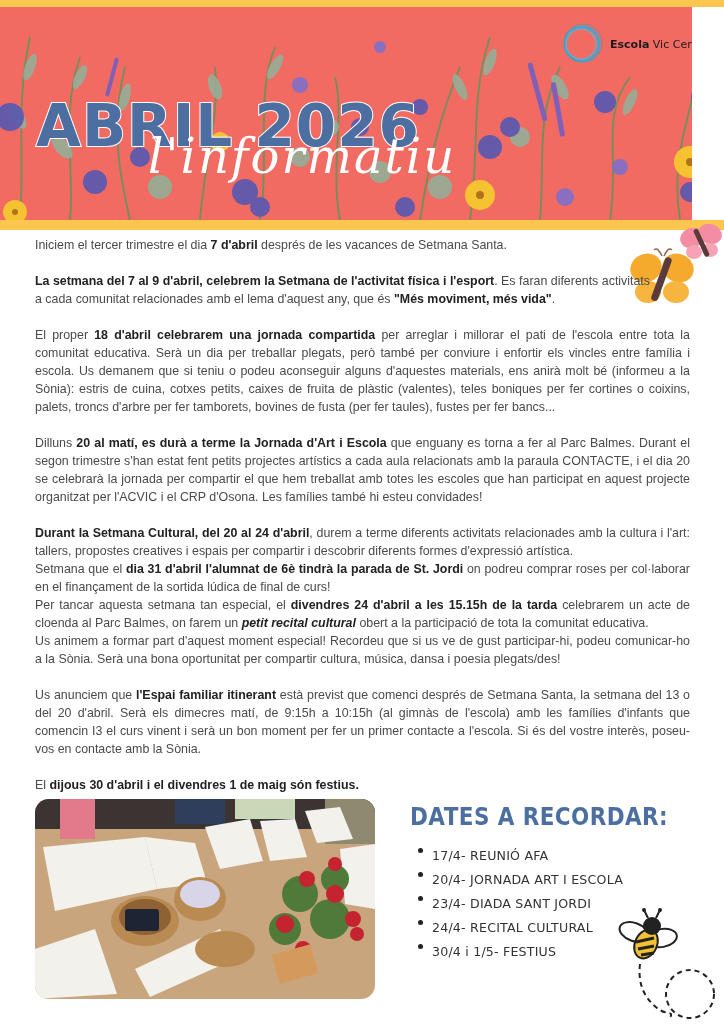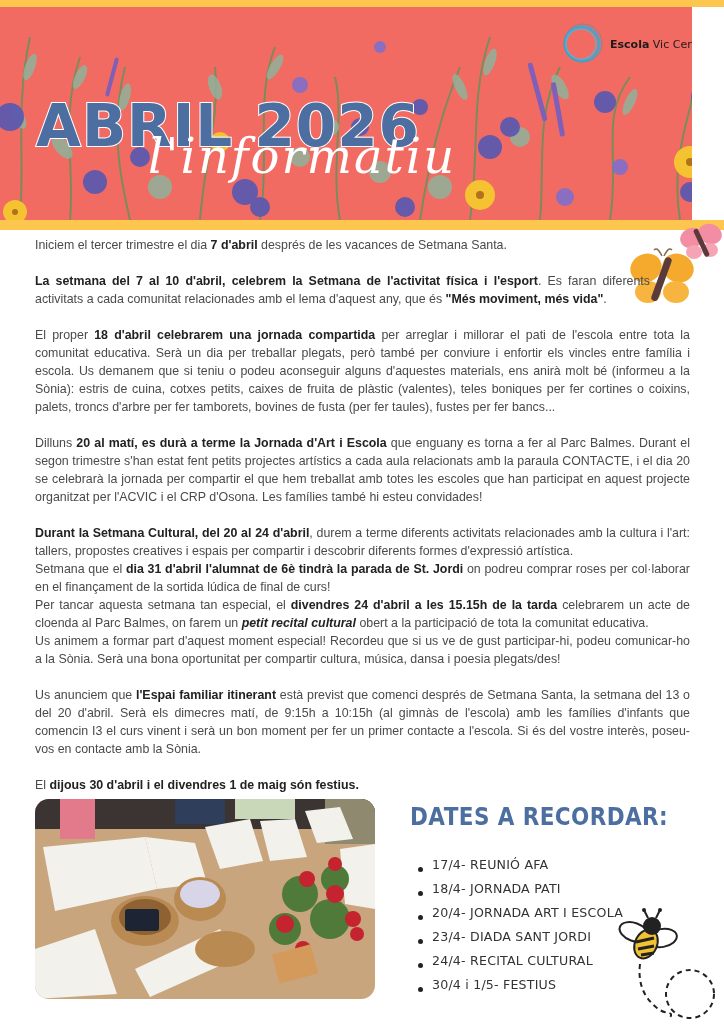--- a/index.html
+++ b/index.html
@@ -41,21 +41,21 @@
 
   
   .photo { position: absolute; left: 35px; top: 799px; width: 340px; height: 200px; border-radius: 14px; overflow: hidden; }
   .photo svg { display: block; }
 
   
   .dates-title { position: absolute; left: 410px; top: 802px;
     font-family: "DejaVu Sans", sans-serif; font-weight: 900; font-size: 25px; color: #4d6ea1;
     letter-spacing: 0.5px; transform: scaleX(0.86); transform-origin: left top; white-space: nowrap; }
   .dates-list { position: absolute; left: 418px; top: 848px; list-style: none; }
-  .dates-list li { display: flex; align-items: flex-end; height: 24px;
+  .dates-list li { display: flex; align-items: flex-start; height: 24px;
     font-family: "DejaVu Sans", sans-serif; font-size: 12.6px; color: #333; letter-spacing: 0.2px; }
   .dates-list li .bullet { width: 5px; height: 5px; border-radius: 50%; background: #222; margin-right: 9px; flex: none; }
 
   .deco { position: absolute; }
 </style>
 </head>
 <body>
 
 <div class="top-stripe"></div>
 <div class="banner">
@@ -163,21 +163,21 @@
   <ellipse cx="50" cy="22" rx="16" ry="14" fill="#f5a92d" transform="rotate(25 50 22)"></ellipse>
   <ellipse cx="20" cy="46" rx="13" ry="11" fill="#f7b540"></ellipse>
   <ellipse cx="48" cy="46" rx="13" ry="11" fill="#f7b540"></ellipse>
   <rect x="30" y="10" width="7" height="46" rx="3.5" fill="#5a3a3a" transform="rotate(20 33 33)"></rect>
   <path d="M34 10 C30 2 28 2 26 4 M36 10 C40 2 42 2 44 4" stroke="#8a6a4a" stroke-width="1.5" fill="none"></path>
 </svg>
 
 <div class="content">
   <p><span>Iniciem el tercer trimestre el dia </span><b>7 d'abril</b><span> després de les vacances de Setmana Santa.</span></p>
   <div class="gap"></div>
-  <p style="padding-right:40px;"><b>La setmana del 7 al 10 d'abril, celebrem la Setmana de l'activitat física i l'esport</b><span>. Es faran diferents activitats a cada comunitat relacionades amb el lema d'aquest any, que és </span><b>"Més moviment, més vida"</b><span>.</span></p>
+  <p style="padding-right:40px;"><b>La setmana del 7 al 9 d'abril, celebrem la Setmana de l'activitat física i l'esport</b><span>. Es faran diferents activitats a cada comunitat relacionades amb el lema d'aquest any, que és </span><b>"Més moviment, més vida"</b><span>.</span></p>
   <div class="gap"></div>
   <p><span>El proper </span><b>18 d'abril celebrarem una jornada compartida</b><span> per arreglar i millorar el pati de l'escola entre tota la comunitat educativa. Serà un dia per treballar plegats, però també per conviure i enfortir els vincles entre família i escola. Us demanem que si teniu o podeu aconseguir alguns d'aquestes materials, ens anirà molt bé (informeu a la Sònia): estris de cuina, cotxes petits, caixes de fruita de plàstic (valentes), teles boniques per fer cortines o coixins, palets, troncs d'arbre per fer tamborets, bovines de fusta (per fer taules), fustes per fer bancs...</span></p>
   <div class="gap"></div>
   <p><span>Dilluns </span><b>20 al matí, es durà a terme la Jornada d'Art i Escola</b><span> que enguany es torna a fer al Parc Balmes. Durant el segon trimestre s'han estat fent petits projectes artístics a cada aula relacionats amb la paraula CONTACTE, i el dia 20 se celebrarà la jornada per compartir el que hem treballat amb totes les escoles que han participat en aquest projecte organitzat per l'ACVIC i el CRP d'Osona. Les famílies també hi esteu convidades!</span></p>
   <div class="gap"></div>
   <p><b>Durant la Setmana Cultural, del 20 al 24 d'abril</b><span>, durem a terme diferents activitats relacionades amb la cultura i l'art: tallers, propostes creatives i espais per compartir i descobrir diferents formes d'expressió artística.</span></p>
   <p><span>Setmana que el </span><b>dia 31 d'abril  l'alumnat de 6è tindrà la parada de St. Jordi</b><span> on podreu comprar roses per col·laborar en el finançament de la sortida lúdica de final de curs!</span></p>
   <p><span>Per tancar aquesta setmana tan especial, el </span><b>divendres 24 d'abril a les 15.15h de la tarda</b><span> celebrarem un acte de cloenda al Parc Balmes, on farem un </span><em>petit recital cultural</em><span> obert a la participació de tota la comunitat educativa.</span></p>
   <p><span>Us animem a formar part d'aquest moment especial! Recordeu que si us ve de gust participar-hi, podeu comunicar-ho a la Sònia. Serà una bona oportunitat per compartir cultura, música, dansa i poesia plegats/des!</span></p>
   <div class="gap"></div>
@@ -230,24 +230,20 @@
     </g>
     <rect x="240" y="150" width="40" height="30" fill="#d39a5c" transform="rotate(-15 260 165)"></rect>
   </svg>
 </div>
 
 <div class="dates-title">DATES A RECORDAR:</div>
 <ul class="dates-list">
   <li>
       <span class="bullet"></span>
       <span>17/4- REUNIÓ AFA</span>
-    </li>
-  <li>
-      <span class="bullet"></span>
-      <span>18/4- JORNADA PATI</span>
     </li>
   <li>
       <span class="bullet"></span>
       <span>20/4- JORNADA ART I ESCOLA</span>
     </li>
   <li>
       <span class="bullet"></span>
       <span>23/4- DIADA SANT JORDI</span>
     </li>
   <li>

